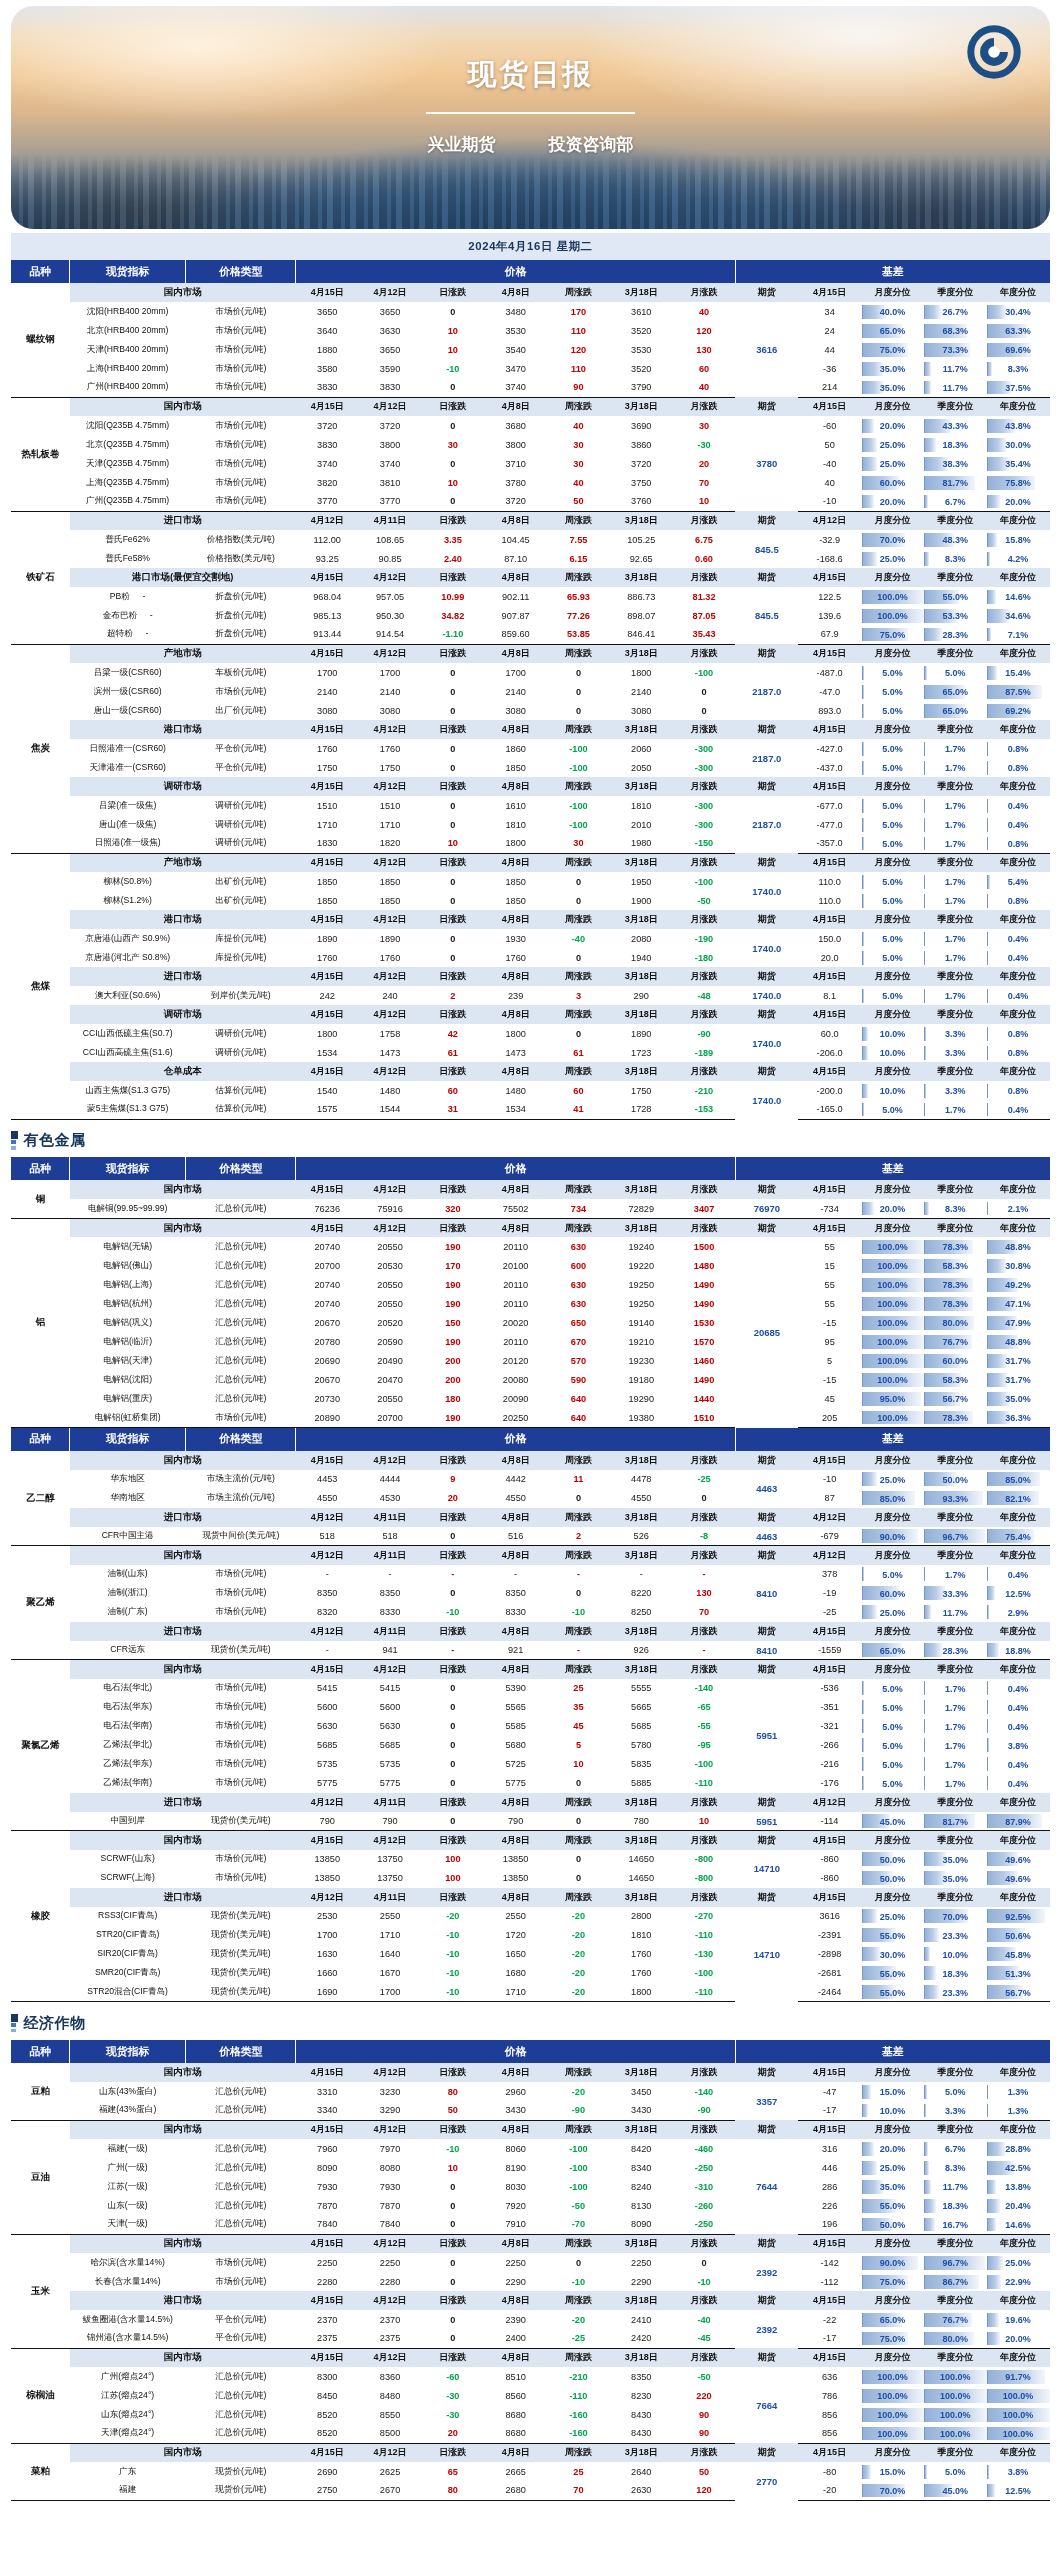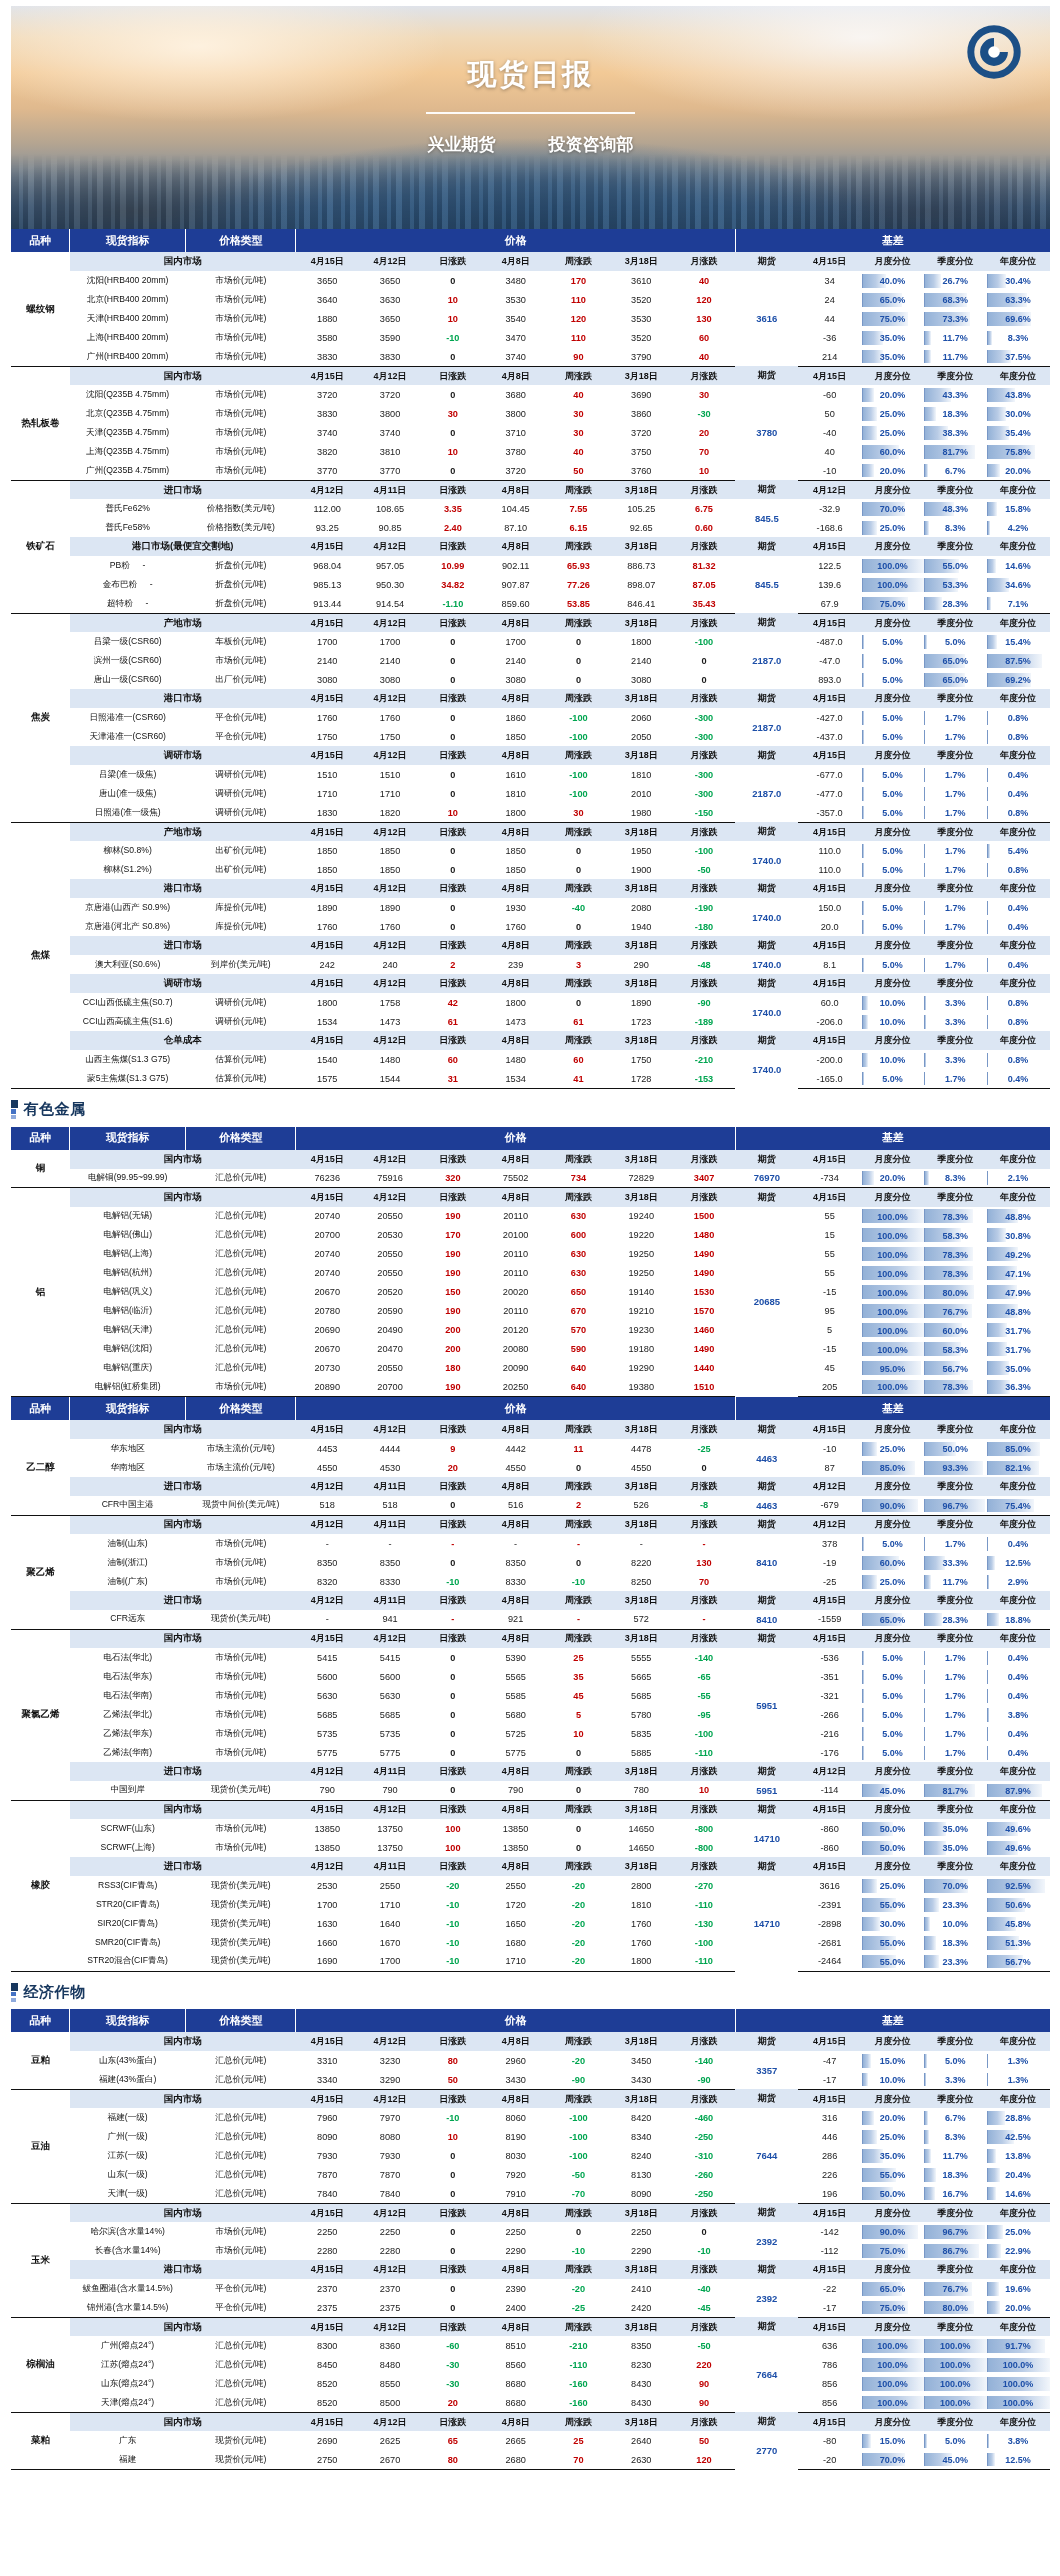--- a/index.html
+++ b/index.html
@@ -7,21 +7,21 @@
   .page{width:1061px;background:#fff;}
 
   
   .banner{position:relative;margin:6.3px 11.4px 0;height:223px;overflow:hidden;
     background:
       radial-gradient(ellipse 570px 165px at 50% 108%, rgba(36,78,118,.95) 0%, rgba(52,96,138,.75) 38%, rgba(52,96,138,0) 66%),
       radial-gradient(ellipse 266px 76px at 12% 92%, rgba(70,62,52,.55) 0%, rgba(70,62,52,0) 70%),
       radial-gradient(ellipse 266px 76px at 88% 92%, rgba(60,58,62,.5) 0%, rgba(60,58,62,0) 70%),
       radial-gradient(ellipse 355px 108px at 18% 18%, rgba(255,244,228,.9) 0%, rgba(255,244,228,0) 70%),
       radial-gradient(ellipse 405px 120px at 82% 14%, rgba(250,250,252,.85) 0%, rgba(250,250,252,0) 70%),
-      linear-gradient(180deg,#dfe3ea 0%,#f0d9b8 14%,#f2c996 30%,#dfb98e 46%,#b3a491 62%,#7b8c9d 78%,#44688f 90%,#2c5076 100%);}
+      linear-gradient(180deg,#dfe3ea 0%,#f0d9b8 14%,#f2c996 30%,#dfb98e 46%,#b3a491 62%,#7b8c9d 78%,#44688f 90%,#2c5076 100%); border-radius: 22px;}
   .banner::after{content:"";position:absolute;left:0;right:0;bottom:0;height:75px;opacity:.55;
     background:repeating-linear-gradient(90deg, rgba(28,42,60,.85) 0 7.6px, rgba(66,88,112,.55) 7.6px 12px, rgba(22,36,54,.8) 12px 17px, rgba(92,110,130,.45) 17px 23px);
     -webkit-mask-image:linear-gradient(180deg,transparent 0%,rgba(0,0,0,.65) 35%,#000 100%);
     mask-image:linear-gradient(180deg,transparent 0%,rgba(0,0,0,.65) 35%,#000 100%);}
   .banner-inner{position:absolute;inset:0;z-index:2;display:flex;flex-direction:column;align-items:center;}
   .banner-title{margin-top:49px;font-size:29px;font-weight:bold;color:#fff;letter-spacing:2.5px;text-shadow:0 0.6px 3.8px rgba(0,0,0,.35);}
   .banner-rule{width:209px;height:1.9px;background:#fff;margin-top:16.5px;opacity:.95;}
   .banner-orgs{margin-top:19px;display:flex;gap:53px;color:#fff;font-size:17px;font-weight:bold;text-shadow:0 0.6px 3.2px rgba(0,0,0,.35);}
   .logo{position:absolute;top:16.5px;right:27px;z-index:3;}
 
@@ -84,20 +84,21 @@
     </div>
     <div class="logo">
       <svg width="58" height="58" viewBox="0 0 100 100">
         <circle cx="50" cy="50" r="40" fill="none" stroke="#1c4f86" stroke-width="12"></circle>
         <path d="M50 26 a24 24 0 1 0 24 24 L50 50 Z" fill="#1c4f86"></path>
         <circle cx="50" cy="50" r="10" fill="#fff"></circle>
       </svg>
     </div>
   </div>
 
+  <div class="datebar">2024年4月16日  星期二</div>
 
   <div id="sections">
       <section class="section">
         <table class="rpt">
           <colgroup>
             <col style="width: 5.6%;">
             <col style="width: 11.2%;">
             <col style="width: 10.6%;">
             <col style="width: 6.05%;">
             <col style="width: 6.05%;">
@@ -1226,21 +1227,21 @@
               <td class="dhead">年度分位</td>
             </tr>
             <tr class="data gend">
               <td class="ind"><span>CFR远东</span></td>
               <td class="ptype">现货价(美元/吨)</td>
               <td class="price">-</td>
               <td class="price">941</td>
               <td class="chg up">-</td>
               <td class="price">921</td>
               <td class="chg up">-</td>
-              <td class="price">572</td>
+              <td class="price">926</td>
               <td class="chg up">-</td>
               <td class="fut" rowspan="1">8410</td>
               <td class="basis">-1559</td>
               <td class="pct"><span class="bar" style="width: calc(65% - 1.3px);"></span><span class="ptx">65.0%</span></td>
               <td class="pct"><span class="bar" style="width: calc(28.3% - 1.3px);"></span><span class="ptx">28.3%</span></td>
               <td class="pct"><span class="bar" style="width: calc(18.8% - 1.3px);"></span><span class="ptx">18.8%</span></td>
             </tr>
             <tr class="sub">
               <td class="gname" rowspan="9">聚氯乙烯</td>
               <td class="blklabel" colspan="2">国内市场</td>

